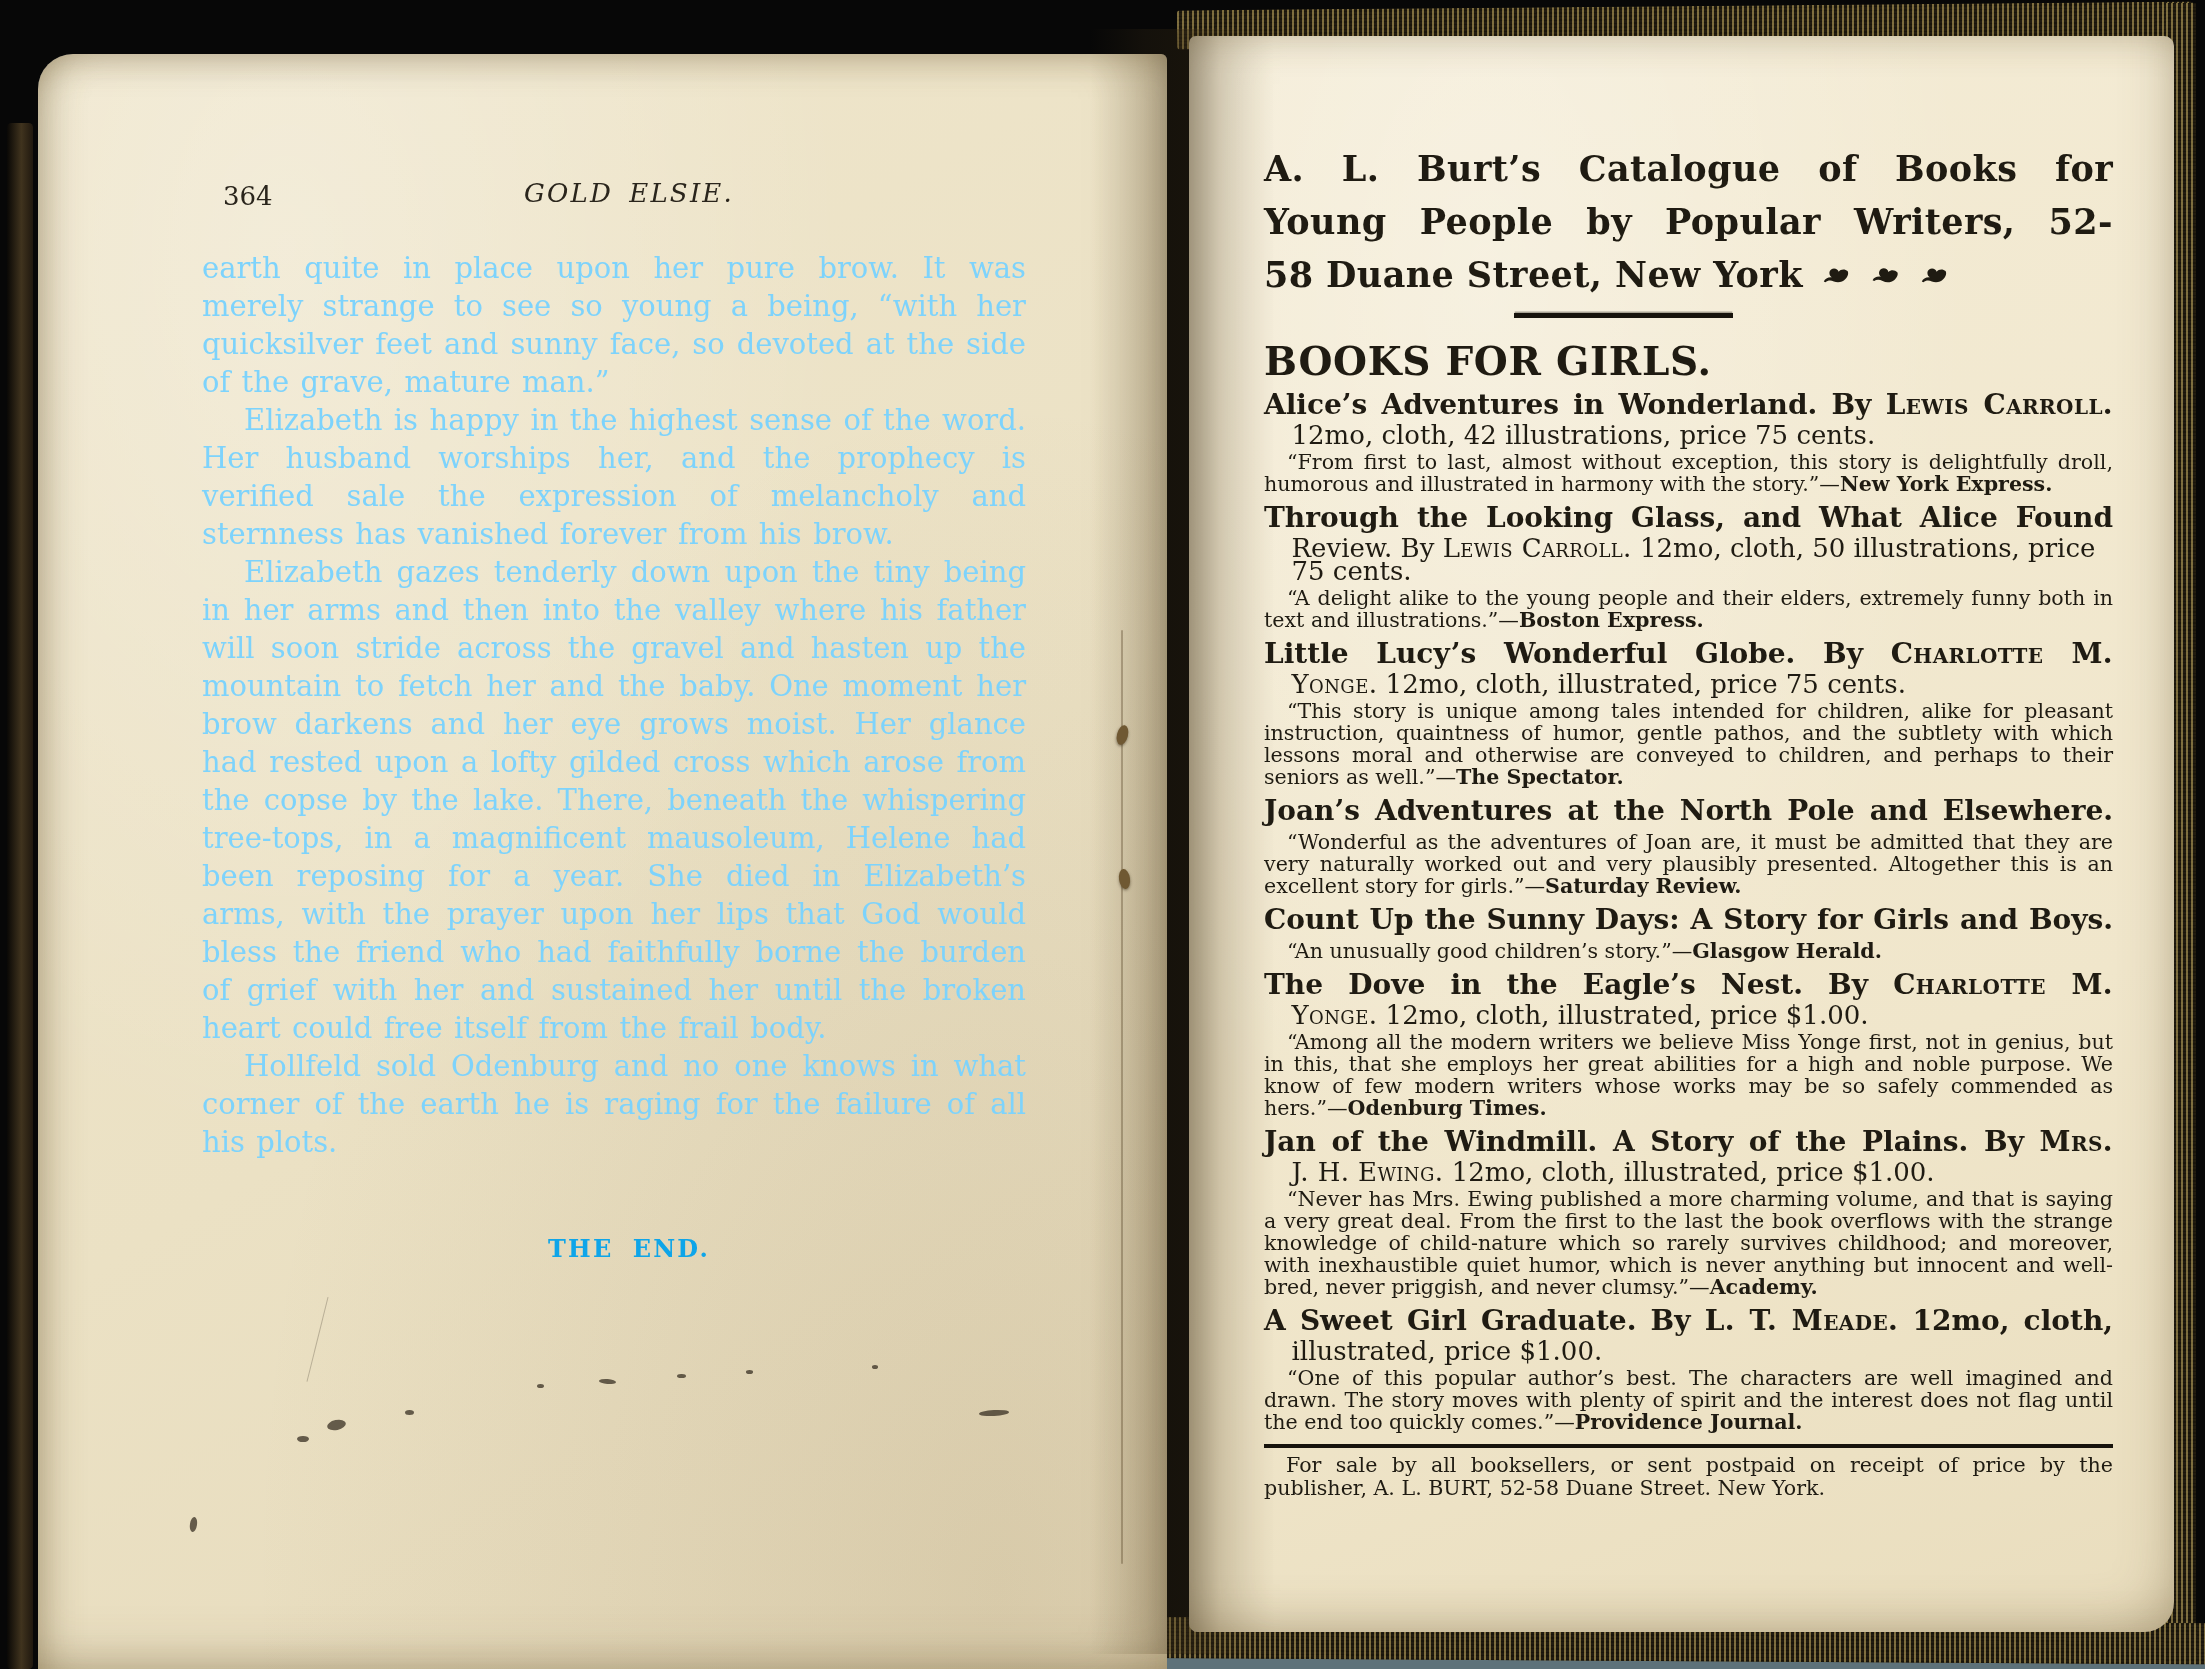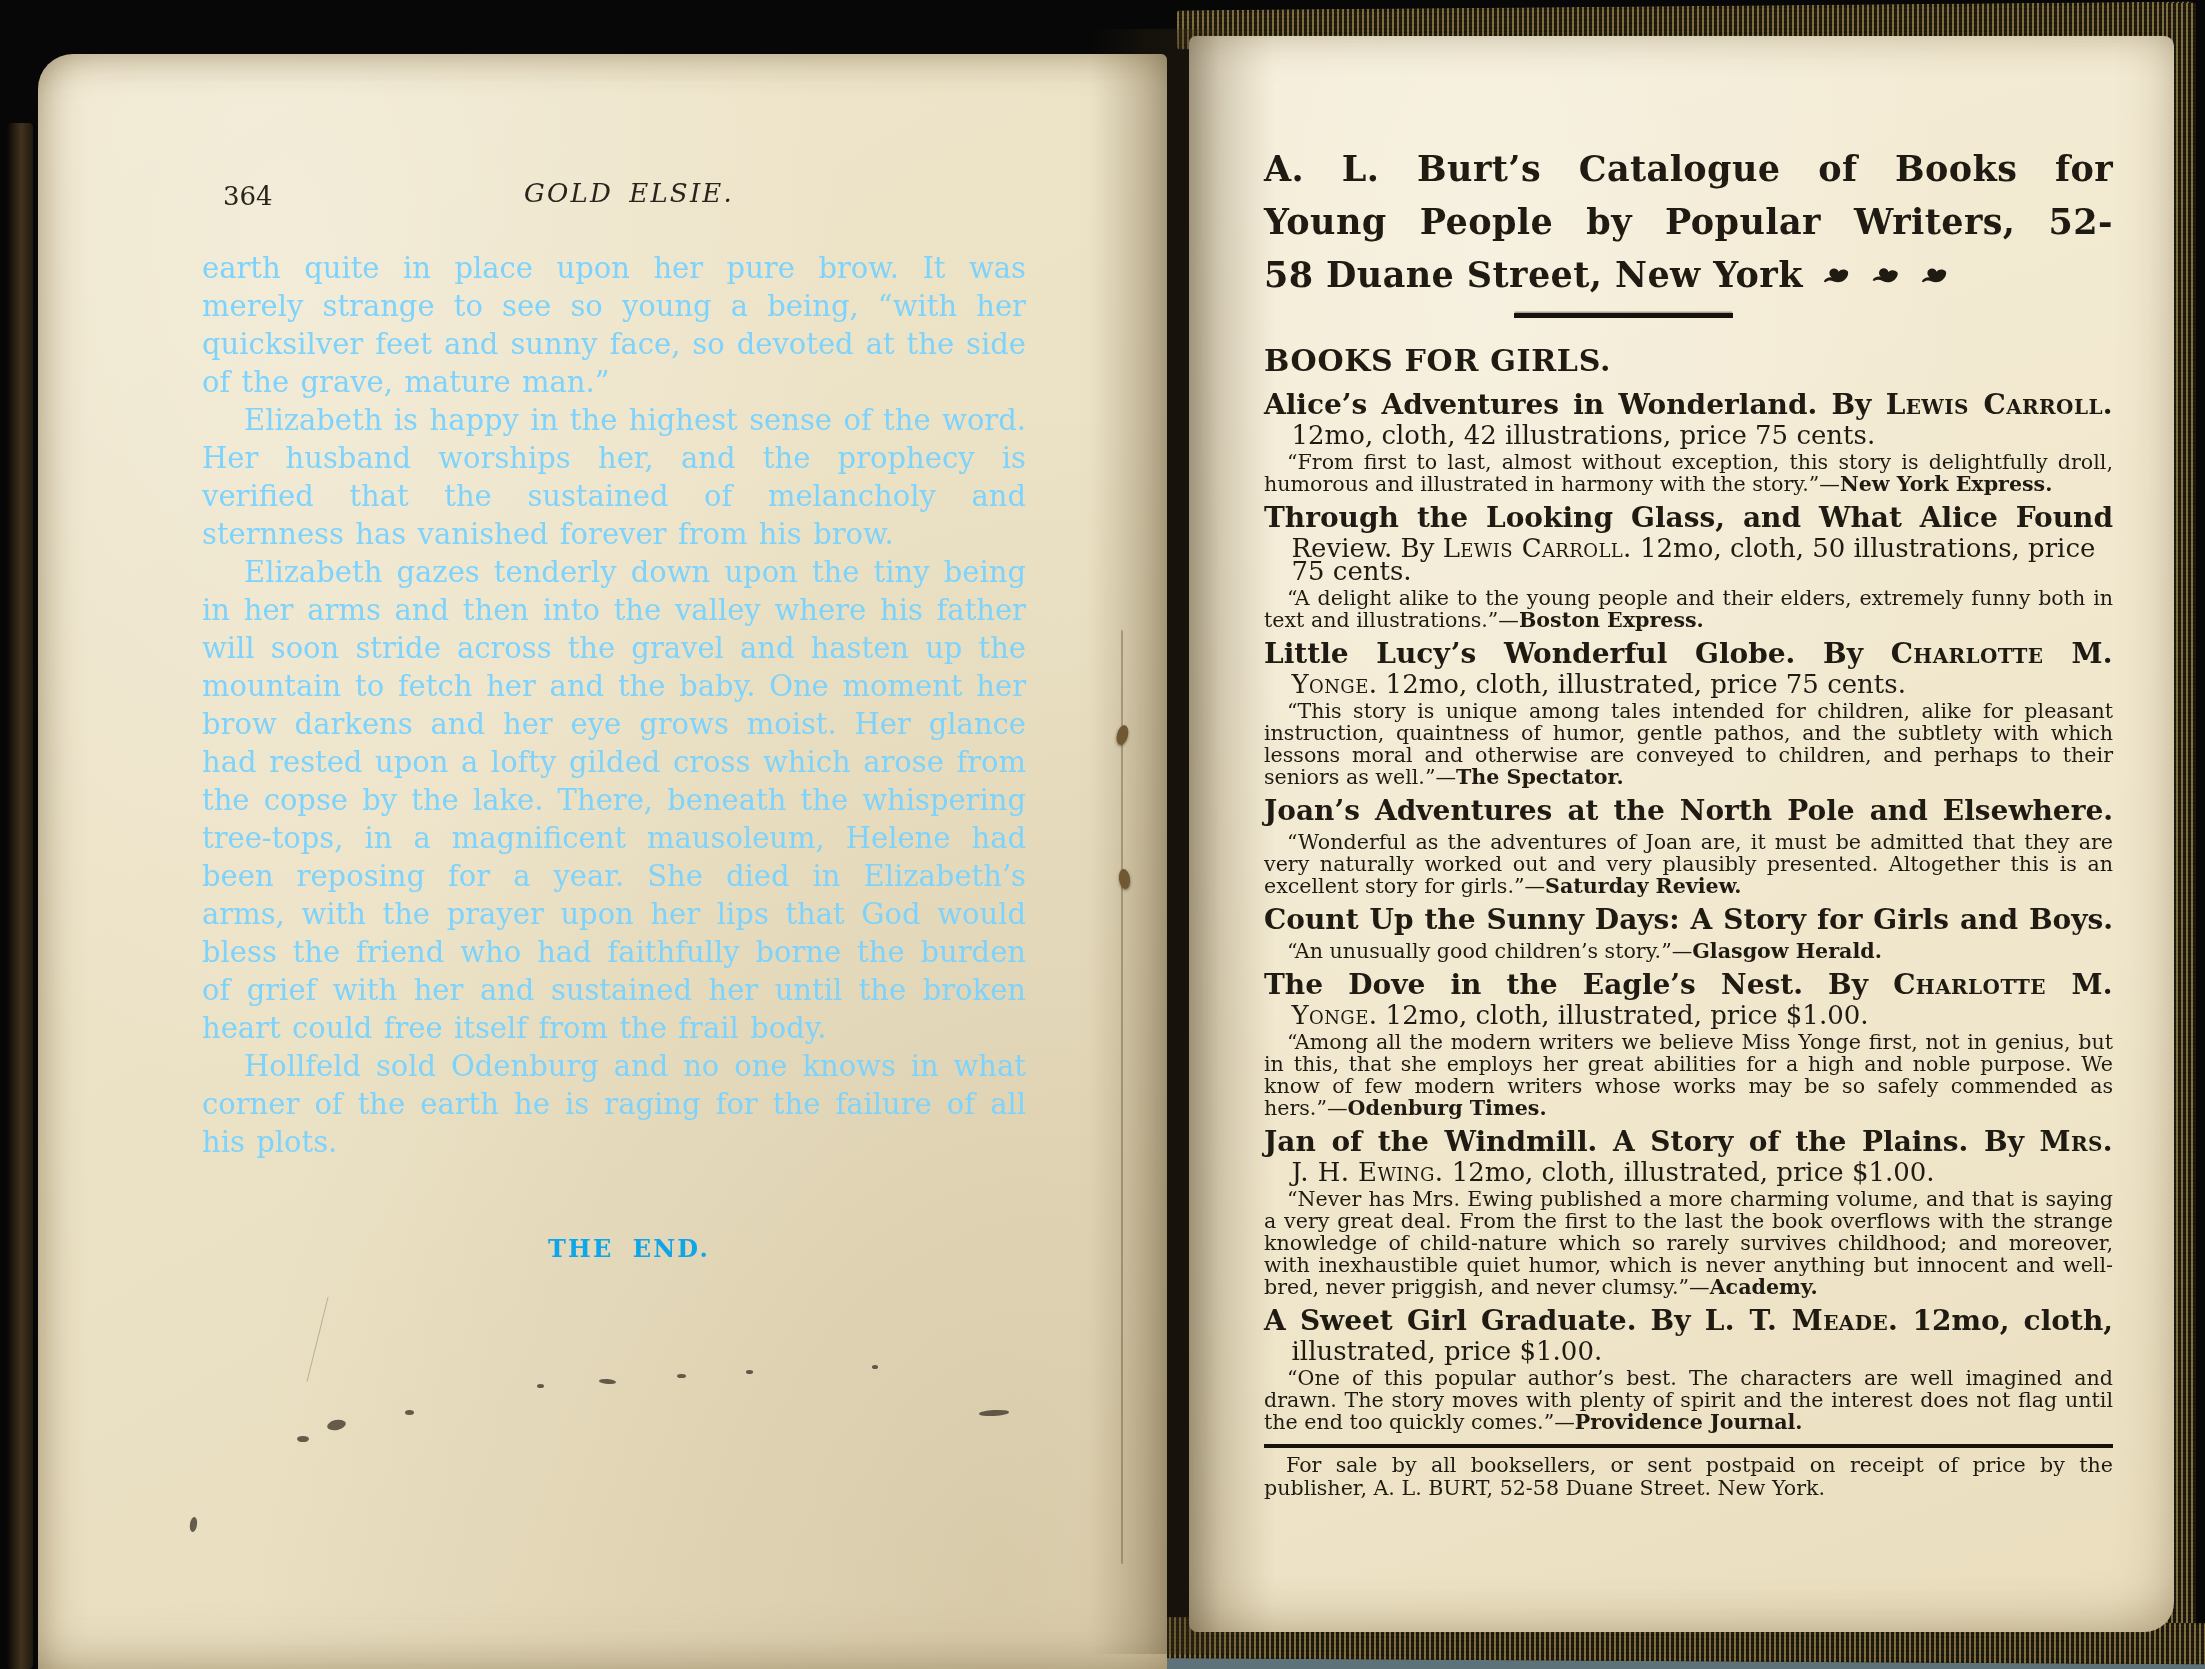--- a/index.html
+++ b/index.html
@@ -75,21 +75,21 @@
 
   
   .rp-content { position:absolute; left:75px; top:106px; width:849px; color:#1f1b12; }
   .rp-header { font-weight:bold; font-size:35px; line-height:53px; letter-spacing:0.4px; }
   .rp-header .hline { display:block; text-align:justify; text-align-last:justify; }
   .rp-header .hline:last-child { text-align-last:left; }
   .fleuron { width:30px; height:22px; margin-left:19px; fill:#1f1b12; vertical-align:-2.9px; }
   .fleuron:nth-of-type(2) { transform:rotate(6deg); }
   .rp-rule { margin:11.6px 0 0 250px; width:219px; height:5px; background:#17130c;
     box-shadow:0 -2.2px 0 -0.7px rgba(23,19,12,.35); }
-  .rp-section { margin-top:22px; font-weight:bold; font-size:30px; line-height:42px; letter-spacing:0.7px; }
+  .rp-section { margin-top:22px; font-weight:bold; font-size:39px; line-height:42px; letter-spacing:0.7px; }
   .entry-heading { margin-top:6.5px; font-weight:bold; font-size:28px; line-height:33px;
     text-align:justify; text-align-last:justify; }
   .entry-detail { margin-top:2.9px; padding-left:27.5px; font-size:26px; line-height:23px; }
   .entry-quote { margin-top:3.6px; font-size:20.6px; line-height:22px; text-align:justify;
     text-indent:23px; }
   .sc { font-variant:small-caps; letter-spacing:0.4px; }
   .src { font-weight:bold; }
   .rp-footer-rule { margin-top:11.6px; height:3.6px; background:#17130c; }
   .rp-footer { margin-top:5.8px; font-size:20.6px; line-height:23px; text-align:justify; text-indent:22px; }
 
@@ -107,21 +107,21 @@
   <div class="cover-bottom fabric"></div>
   <div class="spine-edge"></div>
 
   <div class="page-left">
     <div class="lp-pagenum" style="position:absolute; left:185px; top:127px;">364</div>
   </div>
 
   <div class="lp-title">GOLD ELSIE.</div>
   <div class="lp-body" id="lp-body">
       <p>earth quite in place upon her pure brow.  It was merely strange to see so young a being, “with her quicksilver feet and sunny face, so devoted at the side of the grave, mature man.”</p>
-      <p class="ind">Elizabeth is happy in the highest sense of the word.  Her husband worships her, and the prophecy is verified that the sustained of melancholy and sternness has vanished forever from his brow.</p>
+      <p class="ind">Elizabeth is happy in the highest sense of the word.  Her husband worships her, and the prophecy is verified sale the expression of melancholy and sternness has vanished forever from his brow.</p>
       <p class="ind">Elizabeth gazes tenderly down upon the tiny being in her arms and then into the valley where his father will soon stride across the gravel and hasten up the mountain to fetch her and the baby.  One moment her brow darkens and her eye grows moist.  Her glance had rested upon a lofty gilded cross which arose from the copse by the lake.  There, beneath the whispering tree-tops, in a magnificent mausoleum, Helene had been reposing for a year.  She died in Elizabeth’s arms, with the prayer upon her lips that God would bless the friend who had faithfully borne the burden of grief with her and sustained her until the broken heart could free itself from the frail body.</p>
       <p class="ind">Hollfeld sold Odenburg and no one knows in what corner of the earth he is raging for the failure of all his plots.</p>
     </div>
   <div class="lp-end">THE END.</div>
 
   <div class="smudge" style="left:327px; top:1420px; width:19px; height:10px; transform:rotate(-12deg);"></div>
   <div class="smudge" style="left:297px; top:1436px; width:11.6px; height:5.8px;"></div>
   <div class="smudge" style="left:405px; top:1410px; width:8.7px; height:5px;"></div>
   <div class="smudge" style="left:537px; top:1384px; width:7.2px; height:4.3px;"></div>
   <div class="smudge" style="left:599px; top:1379px; width:17.4px; height:5px; transform:rotate(4deg);"></div>

